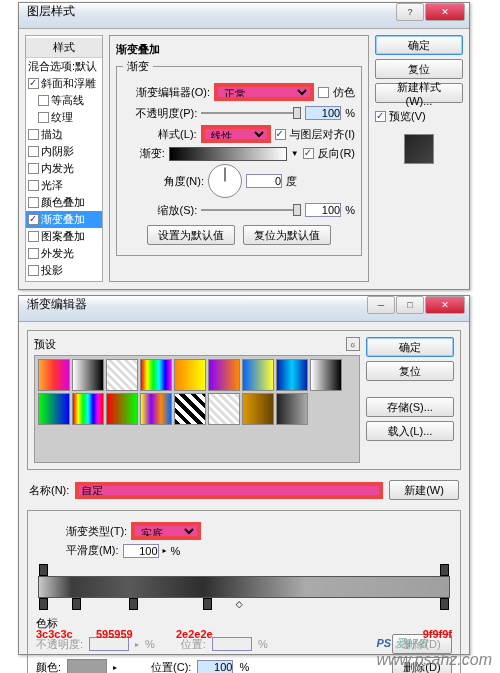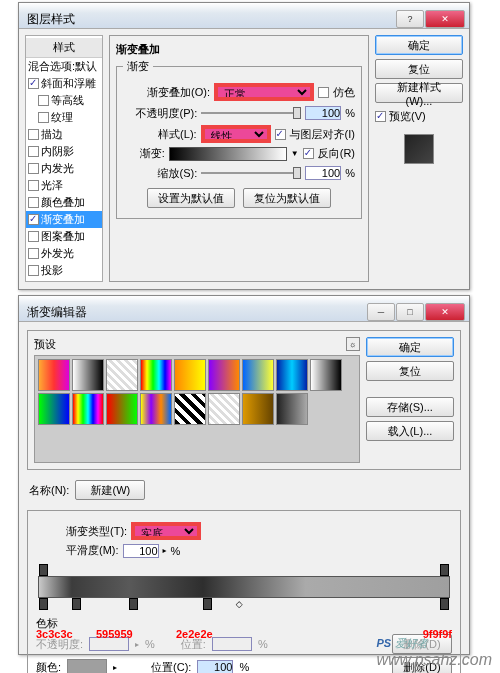--- a/index.html
+++ b/index.html
@@ -1,18 +1,18 @@
 <!DOCTYPE html>
 <html><head>
 <meta charset="utf-8">
 <style>
 *{box-sizing:border-box;margin:0;padding:0;font-family:"Microsoft YaHei",SimSun,Arial,sans-serif;font-size:11px}
 body{background:#fff;width:500px;height:673px;position:relative}
 .dialog{position:absolute;background:#f0f0f0;border:1px solid #888;box-shadow:1px 1px 3px rgba(0,0,0,.3)}
-.titlebar{height:26px;background:linear-gradient(#fff,#e0e8f0 40%,#d0dceb);display:flex;align-items:flex-end;padding:0 4px;border-bottom:1px solid #aaa}
+.titlebar{height:26px;background:linear-gradient(#fff,#e0e8f0 40%,#d0dceb);display:flex;align-items:flex-start;padding:0 4px;border-bottom:1px solid #aaa}
 .titlebar .ttl{flex:1;padding-left:4px;font-size:12px}
 .winbtns{display:flex;gap:1px}
 .winbtn{width:28px;height:18px;border:1px solid #aaa;background:linear-gradient(#f8f8f8,#e0e0e0);border-radius:2px;display:flex;align-items:center;justify-content:center;font-size:9px;color:#333}
 .winbtn.close{background:linear-gradient(#e68,#c23);color:#fff;width:40px}
 .dlgbody{padding:6px;display:flex;gap:6px}
 .tree{width:78px;border:1px solid #aaa;background:#fff;padding:2px 0}
 .treehdr{background:#e8e8e8;padding:2px 3px;border-bottom:1px solid #ccc;display:block;text-align:center}
 .treeitem{padding:1px 2px;display:flex;align-items:center;gap:2px;white-space:nowrap}
 .treeitem.sel{background:#3399ff;color:#fff}
 .cb{width:11px;height:11px;border:1px solid #888;background:#fff;display:inline-block;position:relative}
@@ -117,21 +117,21 @@
             <span class="cb"></span>
             <span>投影</span>
           </div>
         </div>
   </div>
   <div class="panel">
    <div style="font-weight:bold;margin-bottom:2px">渐变叠加</div>
    <fieldset class="fs">
     <legend>渐变</legend>
     <div class="row">
-     <span class="lbl">渐变叠加(O):</span>
+     <span class="lbl">渐变编辑器(O):</span>
      <select style="width:100px"><option>正常</option></select>
      <span class="cb"></span>
      <span>仿色</span>
     </div>
     <div class="row">
      <span class="lbl">不透明度(P):</span>
      <div class="slider" style="max-width:100px">
               <div class="thumb" style="left:92px"></div>
             </div>
      <input class="numbox" value="100" style="">
@@ -142,20 +142,27 @@
      <select style="width:70px"><option>线性</option></select>
      <span class="cb chk"></span>
      <span>与图层对齐(I)</span>
     </div>
     <div class="row">
      <span class="lbl">渐变:</span>
      <div class="gradbar"></div>
      <span style="font-size:8px">▼</span>
      <span class="cb chk"></span>
      <span>反向(R)</span>
+    </div>
+    <div class="row">
+     <span class="lbl">角度(N):</span>
+     <div class="angctrl"></div>
+     <input class="numbox" style="background: rgb(255, 255, 255);" value="0">
+     <span>度</span>
+     <span style="width:54px"></span>
     </div>
     <div class="row">
      <span class="lbl">缩放(S):</span>
      <div class="slider" style="max-width:100px">
               <div class="thumb" style="left:92px"></div>
             </div>
      <input class="numbox" style="background: rgb(255, 255, 255);" value="100">
      <span>%</span>
     </div>
     <div class="btnrow">
@@ -221,20 +228,21 @@
     <button class="btn primary">确定</button>
     <button class="btn">复位</button>
     <div style="height:8px"></div>
     <button class="btn">存储(S)...</button>
     <button class="btn">载入(L)...</button>
    </div>
   </div>
 
   <div style="display:flex;align-items:center;gap:6px;margin:10px 2px">
    <span>名称(N):</span>
+   <input type="text" style="flex: 1 1 0%;" value="自定">
    <button class="btn" style="min-width:70px">新建(W)</button>
   </div>
 
   <div class="gredit">
    <div class="row" style="justify-content:flex-start;margin-left:30px">
     <span>渐变类型(T):</span>
     <select style="width:70px"><option>实底</option></select>
    </div>
    <div class="row" style="justify-content:flex-start;margin-left:30px">
     <span>平滑度(M):</span>

